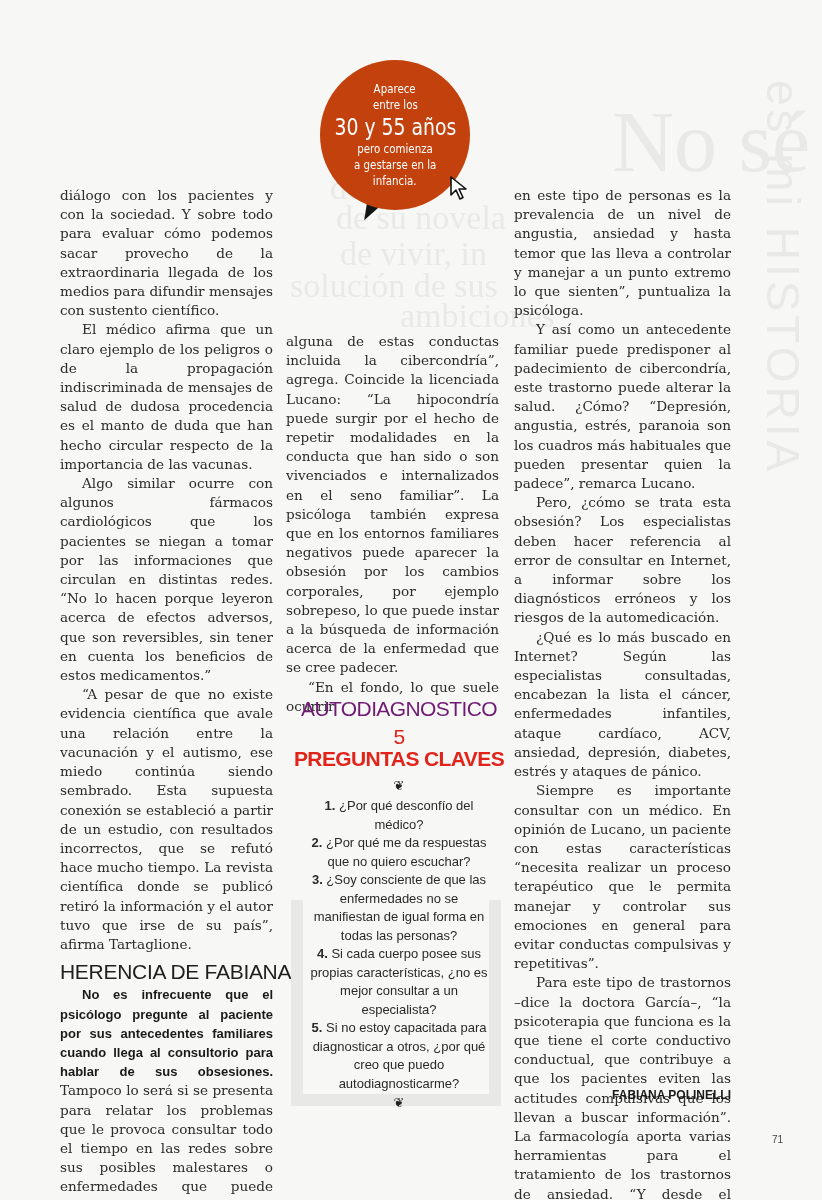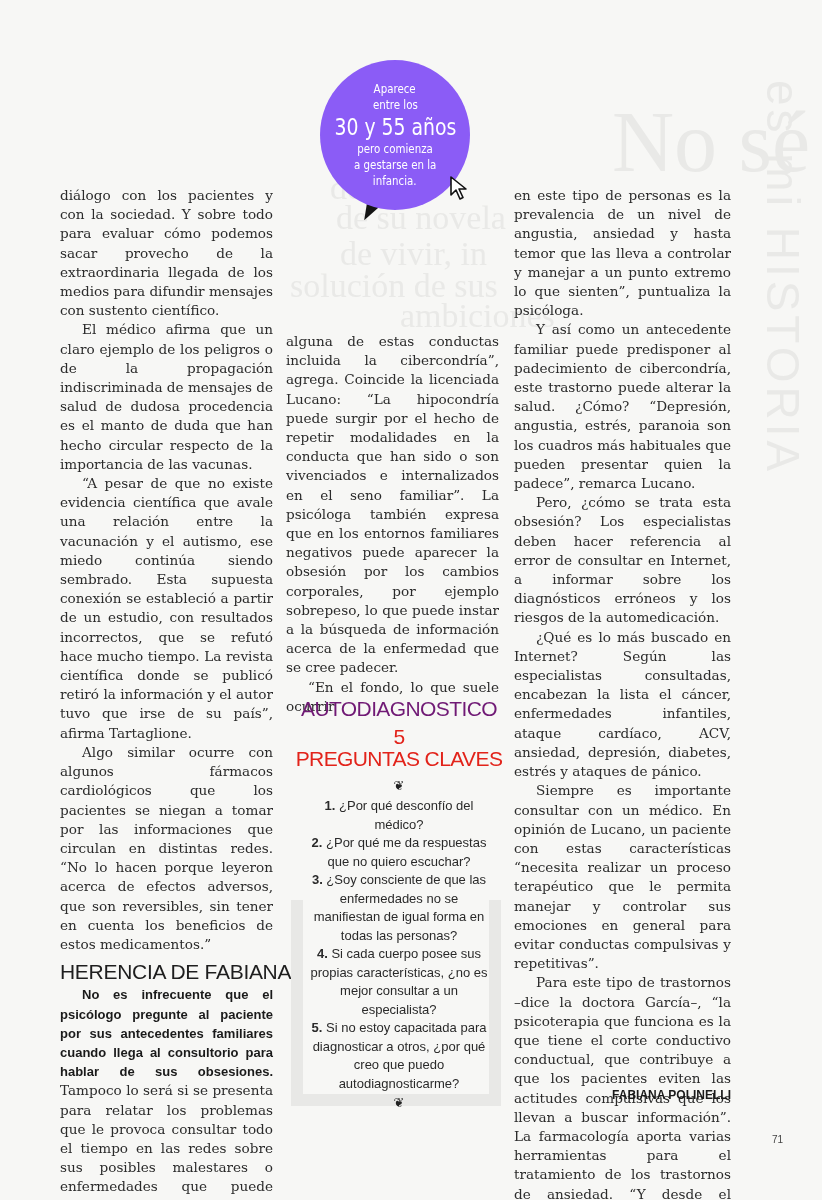--- a/index.html
+++ b/index.html
@@ -27,21 +27,21 @@
   .section-heading {
     font-family: "Liberation Sans", sans-serif; font-weight: 400;
     font-size: 21px; letter-spacing: -0.3px; color: #1e1e1e;
     margin: 8px 0 4px 0; text-indent: 0; text-align: left; white-space: nowrap;
   }
   .lead { font-family: "Liberation Sans", sans-serif; font-weight: 700; font-size: 13px; color: #1a1a1a; }
 
   
   #bubble {
     position: absolute; left: 320px; top: 60px; width: 150px; height: 150px;
-    background: #8b5cf6; border-radius: 50%;
+    background: #c2410c; border-radius: 50%;
     color: #fff; text-align: center;
     font-family: "DejaVu Sans", sans-serif;
     display: flex; flex-direction: column; justify-content: center; align-items: center;
   }
   #bubble-tail {
     position: absolute; left: 362px; top: 180px; width: 0; height: 0;
     border-left: 10px solid transparent; border-right: 22px solid transparent;
     border-top: 44px solid #141414; transform: rotate(22deg);
   }
   #bubble .small { font-size: 12.5px; line-height: 16px; transform: scaleX(0.82); }
@@ -83,22 +83,22 @@
 <div class="ghost ghost-vert" style="left:810px; top:80px;">es mi HISTORIA</div>
 <div class="ghost ghost-mid" style="left:330px; top:170px;">de</div>
 <div class="ghost ghost-mid" style="left:336px; top:200px;">de su novela</div>
 <div class="ghost ghost-mid" style="left:340px; top:236px;">de vivir, in</div>
 <div class="ghost ghost-mid" style="left:290px; top:268px;">solución de sus</div>
 <div class="ghost ghost-mid" style="left:400px; top:298px;">ambiciones</div>
 
 <div id="col1" class="col">
   <p class="noind">diálogo con los pacientes y con la sociedad. Y sobre todo para evaluar cómo podemos sacar provecho de la extraordinaria llegada de los medios para difundir mensajes con sustento científico.</p>
   <p>El médico afirma que un claro ejemplo de los peligros o de la propagación indiscriminada de mensajes de salud de dudosa procedencia es el manto de duda que han hecho circular respecto de la importancia de las vacunas.</p>
+  <p>Algo similar ocurre con algunos fármacos cardiológicos que los pacientes se niegan a tomar por las informaciones que circulan en distintas redes. “No lo hacen porque leyeron acerca de efectos adversos, que son reversibles, sin tener en cuenta los beneficios de estos medicamentos.”</p>
   <p>“A pesar de que no existe evidencia científica que avale una relación entre la vacunación y el autismo, ese miedo continúa siendo sembrado. Esta supuesta conexión se estableció a partir de un estudio, con resultados incorrectos, que se refutó hace mucho tiempo. La revista científica donde se publicó retiró la información y el autor tuvo que irse de su país”, afirma Tartaglione.</p>
-  <p>Algo similar ocurre con algunos fármacos cardiológicos que los pacientes se niegan a tomar por las informaciones que circulan en distintas redes. “No lo hacen porque leyeron acerca de efectos adversos, que son reversibles, sin tener en cuenta los beneficios de estos medicamentos.”</p>
   <div class="section-heading">HERENCIA DE FABIANA</div>
   <p><span class="lead">No es infrecuente que el psicólogo pregunte al paciente por sus antecedentes familiares cuando llega al consultorio para hablar de sus obsesiones.</span><span> Tampoco lo será si se presenta para relatar los problemas que le provoca consultar todo el tiempo en las redes sobre sus posibles malestares o enfermedades que puede llegar a sufrir.</span></p>
 
 </div>
 
 <div id="bubble-tail"></div>
 <div id="bubble">
   <div class="small">Aparece</div>
   <div class="small">entre los</div>
   <div class="big">30 y 55 años</div>
@@ -113,21 +113,21 @@
 <div id="col2" class="col">
   <p class="noind">alguna de estas conductas incluida la cibercondría”, agrega. Coincide la licenciada Lucano: “La hipocondría puede surgir por el hecho de repetir modalidades en la conducta que han sido o son vivenciados e internalizados en el seno familiar”. La psicóloga también expresa que en los entornos familiares negativos puede aparecer la obsesión por los cambios corporales, por ejemplo sobrepeso, lo que puede instar a la búsqueda de información acerca de la enfermedad que se cree padecer.</p>
   <p>“En el fondo, lo que suele ocurrir</p>
 </div>
 
 <div id="box-frame"></div>
 <div id="box-inner"></div>
 <div id="box">
   <div class="red-title first" style="color: #701a75; margin-top: 22px;">AUTODIAGNOSTICO</div>
   <div class="red-title" style="color: rgb(226, 35, 26);">5</div>
-  <div class="red-title" style="color: rgb(226, 35, 26);">PREGUNTAS CLAVES</div>
+  <div class="red-title" style="color: rgb(226, 35, 26); font-weight: bold;">PREGUNTAS CLAVES</div>
   <div class="ornament">❦</div>
   <div class="question"><b>1.</b><span> ¿Por qué desconfío del médico?</span></div>
   <div class="question"><b>2.</b><span> ¿Por qué me da respuestas que no quiero escuchar?</span></div>
   <div class="question"><b>3.</b><span> ¿Soy consciente de que las enfermedades no se manifiestan de igual forma en todas las personas?</span></div>
   <div class="question"><b>4.</b><span> Si cada cuerpo posee sus propias características, ¿no es mejor consultar a un especialista?</span></div>
   <div class="question"><b>5.</b><span> Si no estoy capacitada para diagnosticar a otros, ¿por qué creo que puedo autodiagnosticarme?</span></div>
   <div class="ornament" style="margin-top:2px;">❦</div>
 </div>
 
 <div id="col3" class="col">

